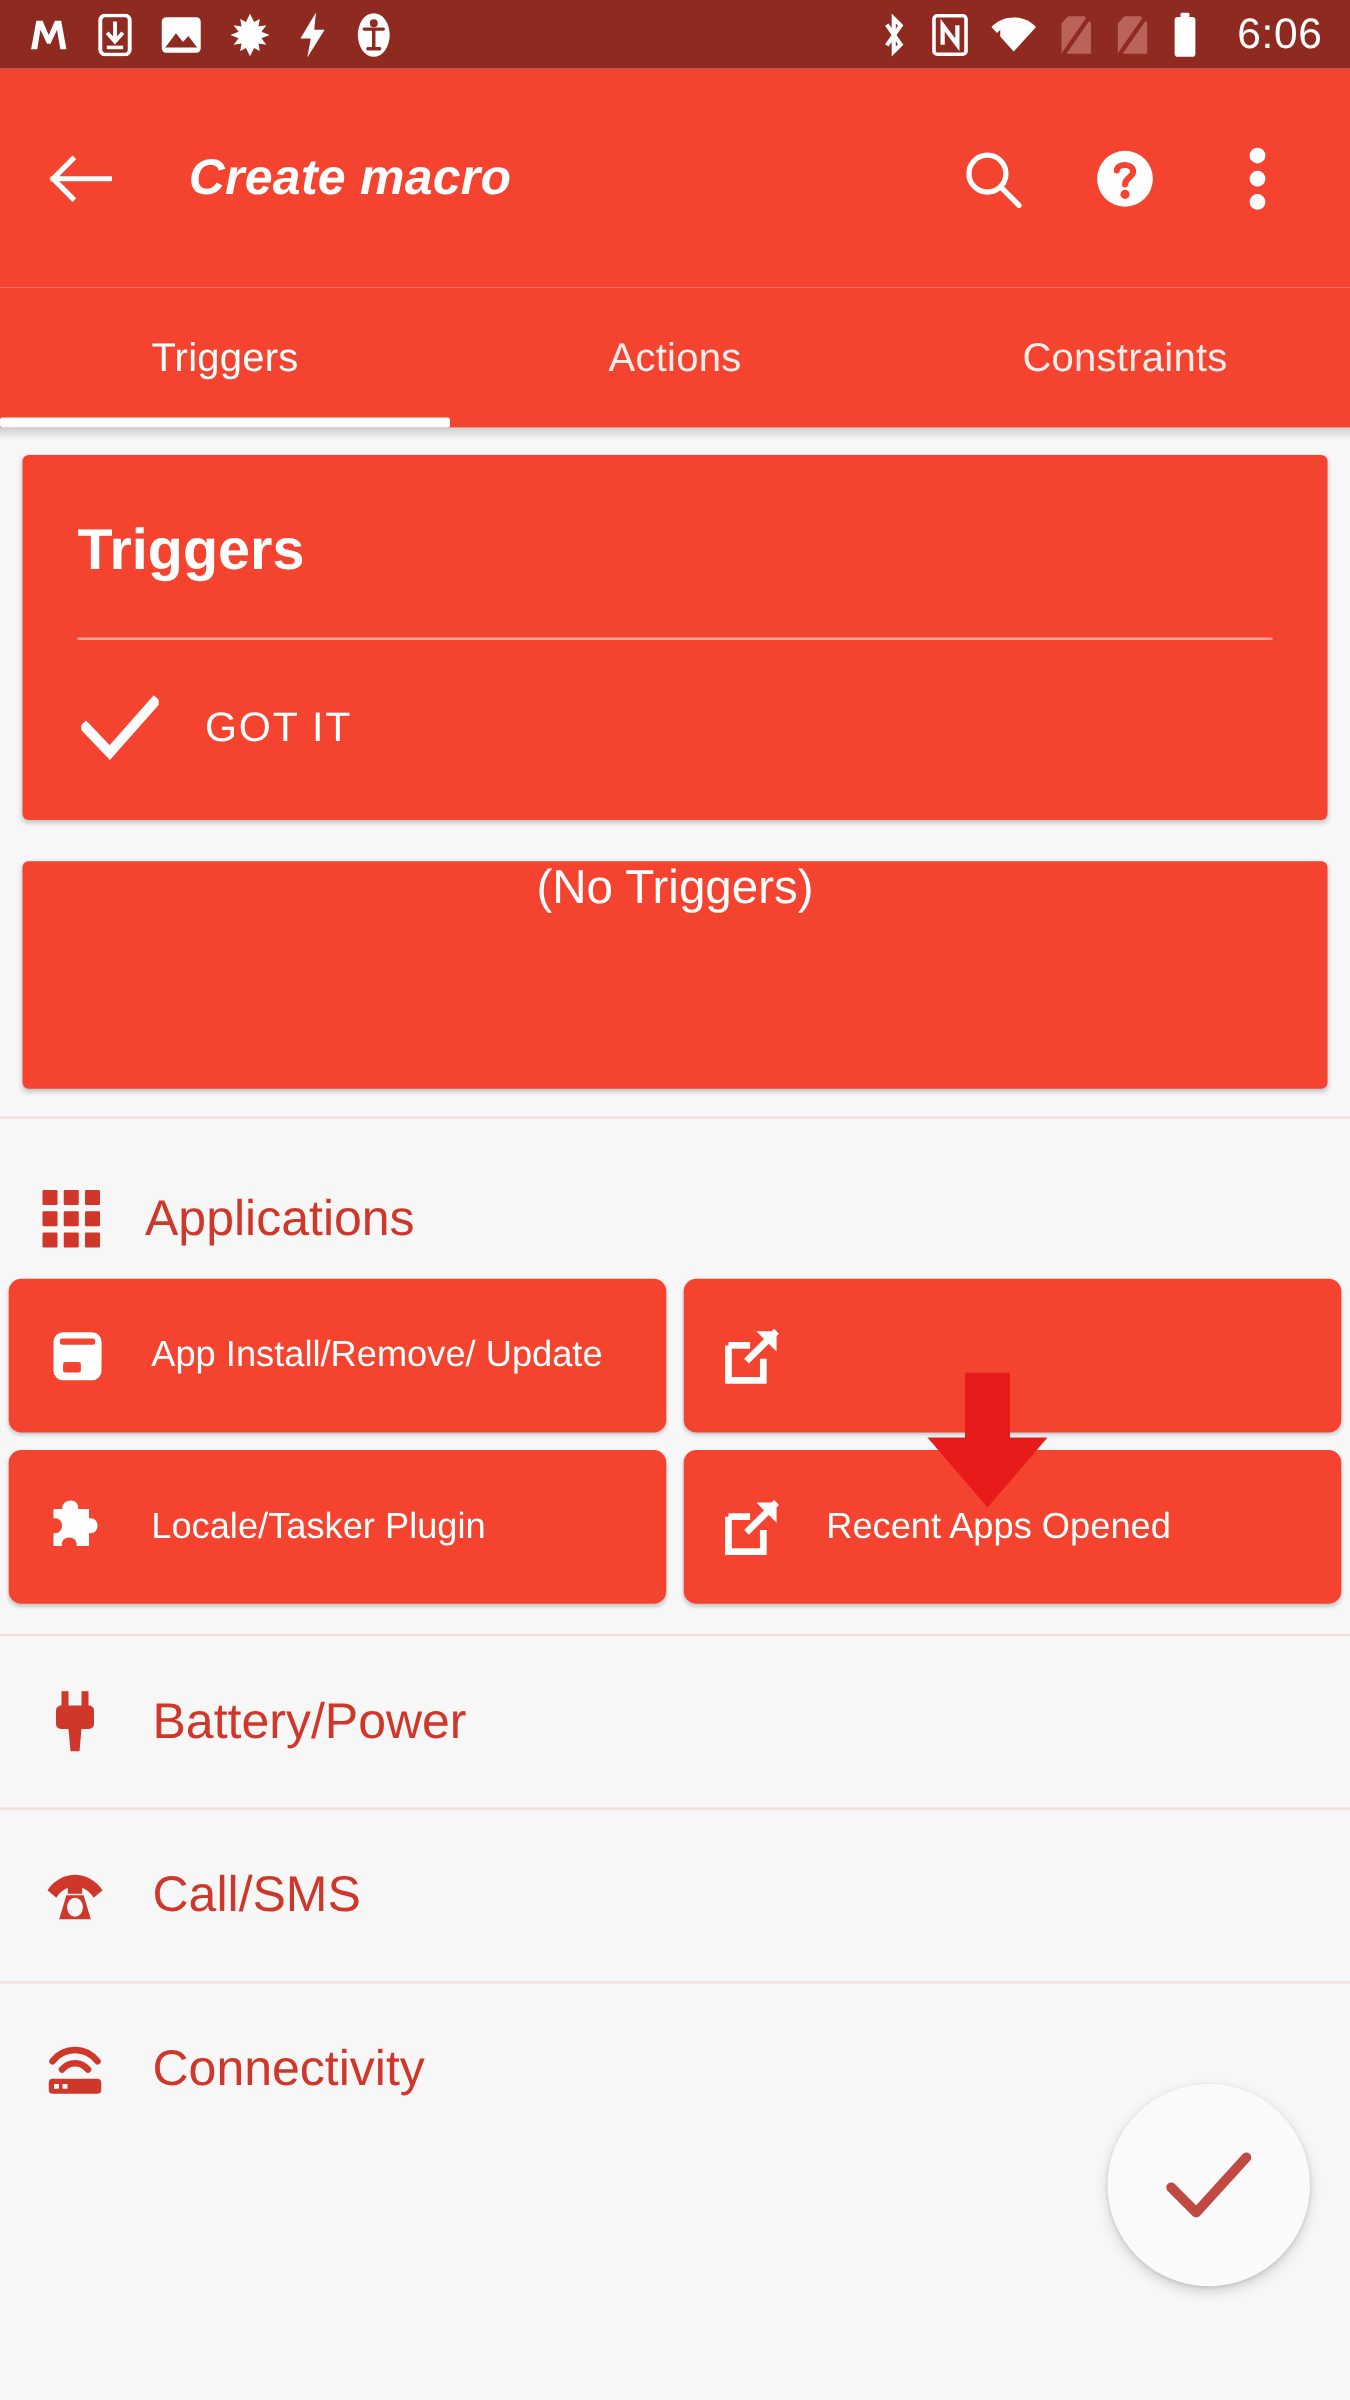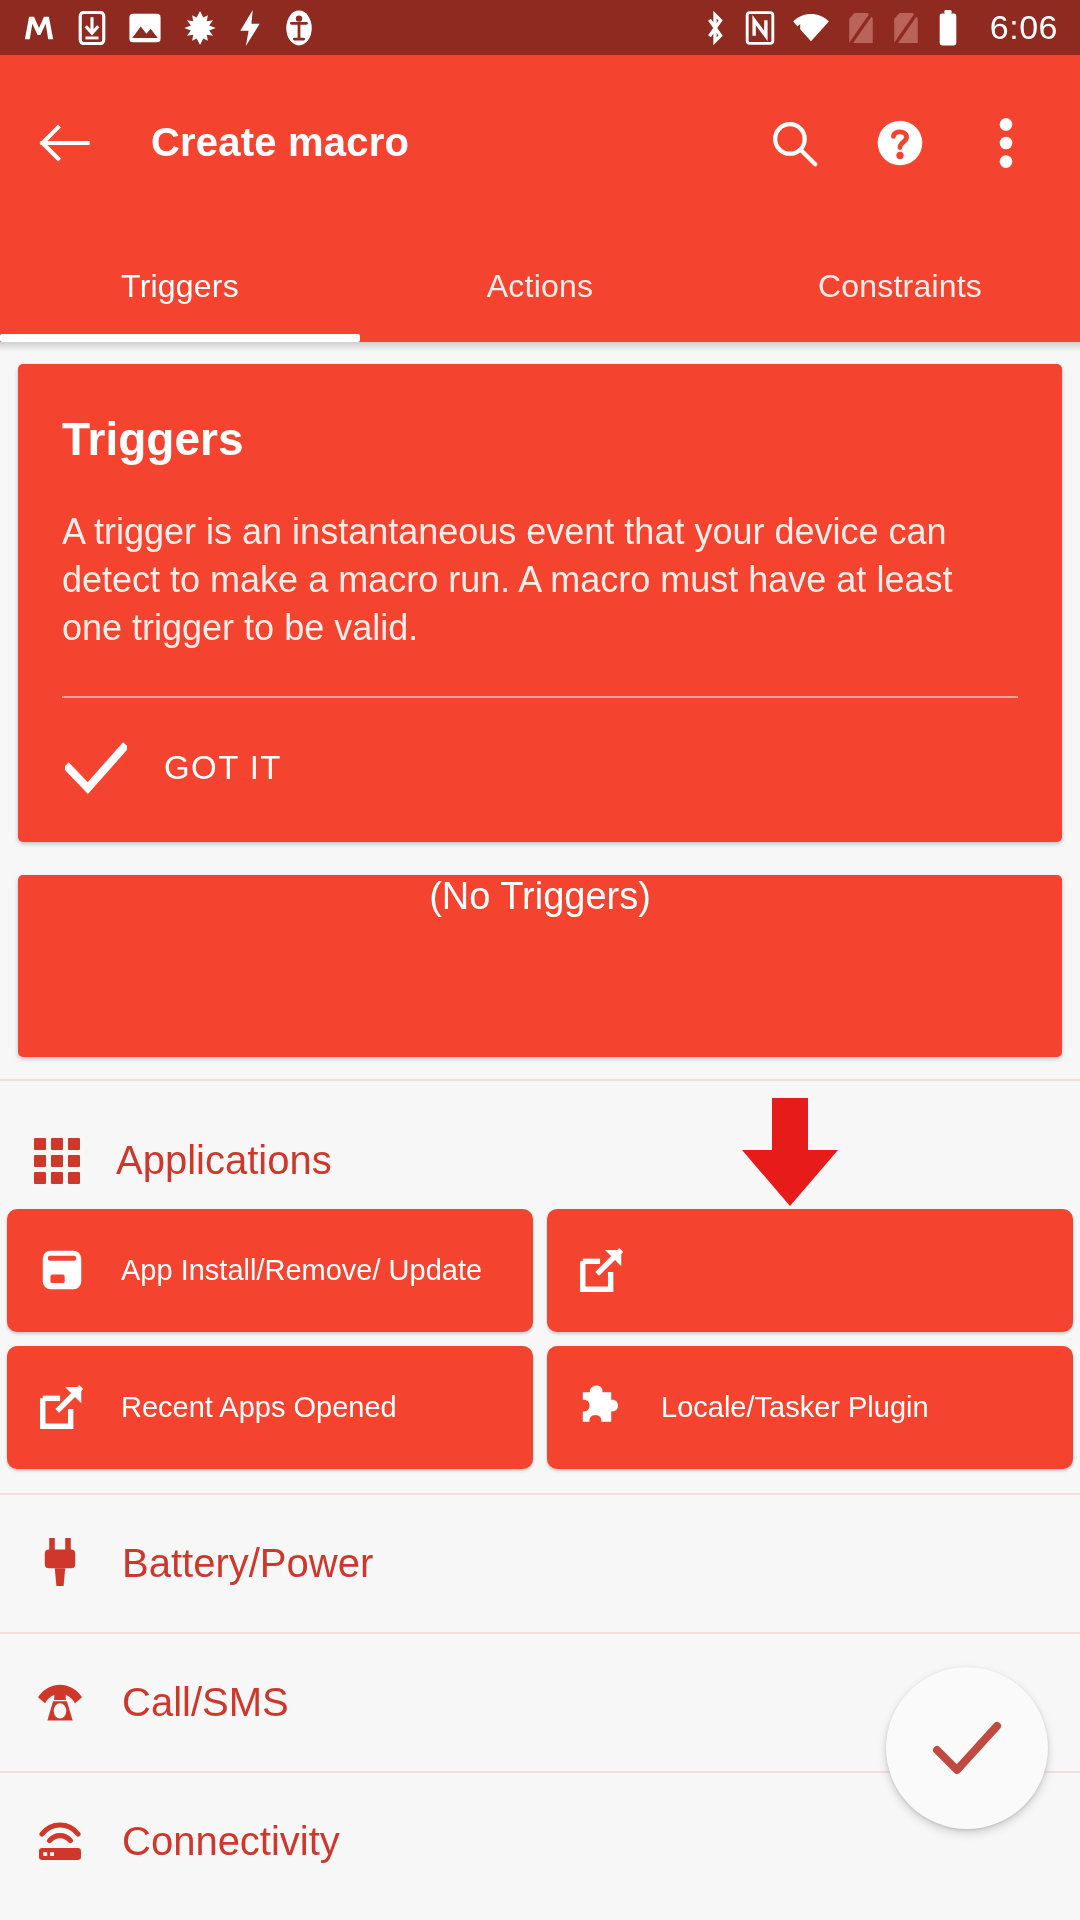--- a/index.html
+++ b/index.html
@@ -21,21 +21,21 @@
   .sb-right { display: flex; align-items: center; gap: 17px; }
   .sb-ico { display: inline-flex; align-items: center; justify-content: center; }
   .sb-time {
     font-size: 34px; color: #FFFFFF; letter-spacing: .5px;
     margin-left: 14px; font-weight: 400;
   }
 
   
   .appbar {
     height: 175px; background: #F4432F;
-    display: flex; align-items: center; padding: 0 34px;
+    display: flex; align-items: center; padding: 0 34px; font-style: italic;
   }
   .back-btn { width: 62px; height: 62px; display: flex; align-items: center; justify-content: center; flex: none; }
   .app-title {
     color: #FFFFFF; font-size: 40px; font-weight: 700;
     margin-left: 55px; flex: 1; letter-spacing: .2px;
   }
   .appbar-actions { display: flex; align-items: center; gap: 50px; margin-right: 12px; }
   .bar-icon { width: 56px; height: 56px; display: flex; align-items: center; justify-content: center; }
 
   
@@ -247,21 +247,20 @@
       <span>Constraints</span>
     </div>
     <div class="tab-indicator"></div>
   </div>
   <div class="appbar-shadow"></div>
 
   <div class="content">
 
     <div class="info-card">
       <div class="info-title">Triggers</div>
-      <div class="info-body">A trigger is an instantaneous event that your device can detect to make a macro run. A macro must have at least one trigger to be valid.</div>
       <div class="info-sep"></div>
       <div class="gotit-row">
         <span class="gotit-check">
           <svg width="62" height="52" viewBox="0 0 34 28">
               <path d="M2 14 L12.5 25 L32 3" stroke="#fff" stroke-width="4.4" fill="none" stroke-linecap="square"></path>
             </svg>
         </span>
         <span class="gotit-label">GOT IT</span>
       </div>
     </div>
@@ -307,37 +306,37 @@
                 <path d="M3 8.5 L12 8.5" stroke="#fff" stroke-width="2.8" fill="none"></path>
                 <path d="M10.5 15 L23 2.6" stroke="#fff" stroke-width="2.8" fill="none"></path>
                 <path d="M14.6 2.6 L23 2.6 L23 11" fill="#fff"></path>
               </svg>
           </span>
         </div>
       </div>
       <div class="chip-row">
         <div class="chip">
           <span class="chip-icon">
+            <svg width="52" height="52" viewBox="0 0 26 26">
+                <path d="M10.3 2.2 C12.4 2.2 13.6 3.8 13.2 5.6 L17.6 5.6 L17.6 9.4 C19.4 9 21 10.2 21 12.3 C21 14.4 19.4 15.6 17.6 15.2 L17.6 20.4 L12.6 20.4 C13 18.6 11.8 17 9.7 17 C7.6 17 6.4 18.6 6.8 20.4 L3.4 20.4 L3.4 15.2 C5.2 15.6 6.8 14.4 6.8 12.3 C6.8 10.2 5.2 9 3.4 9.4 L3.4 5.6 L7 5.6 C6.6 3.8 8.2 2.2 10.3 2.2 Z" fill="#fff"></path>
+              </svg>
+          </span>
+          <span class="chip-label">Locale/Tasker Plugin</span>
+        </div>
+        <div class="chip">
+          <span class="chip-icon">
             <svg width="50" height="50" viewBox="0 0 26 26">
                 <path d="M3 8.5 L3 23 L17.5 23 L17.5 14" stroke="#fff" stroke-width="2.8" fill="none"></path>
                 <path d="M3 8.5 L12 8.5" stroke="#fff" stroke-width="2.8" fill="none"></path>
                 <path d="M10.5 15 L23 2.6" stroke="#fff" stroke-width="2.8" fill="none"></path>
                 <path d="M14.6 2.6 L23 2.6 L23 11" fill="#fff"></path>
               </svg>
           </span>
           <span class="chip-label">Recent Apps Opened</span>
         </div>
-        <div class="chip">
-          <span class="chip-icon">
-            <svg width="52" height="52" viewBox="0 0 26 26">
-                <path d="M10.3 2.2 C12.4 2.2 13.6 3.8 13.2 5.6 L17.6 5.6 L17.6 9.4 C19.4 9 21 10.2 21 12.3 C21 14.4 19.4 15.6 17.6 15.2 L17.6 20.4 L12.6 20.4 C13 18.6 11.8 17 9.7 17 C7.6 17 6.4 18.6 6.8 20.4 L3.4 20.4 L3.4 15.2 C5.2 15.6 6.8 14.4 6.8 12.3 C6.8 10.2 5.2 9 3.4 9.4 L3.4 5.6 L7 5.6 C6.6 3.8 8.2 2.2 10.3 2.2 Z" fill="#fff"></path>
-              </svg>
-          </span>
-          <span class="chip-label">Locale/Tasker Plugin</span>
-        </div>
       </div>
     </div>
 
     <div class="divider"></div>
 
     <div class="cat-row">
       <span class="cat-row-icon">
         <svg width="44" height="52" viewBox="0 0 22 26">
             <rect x="5.6" y="0.5" width="2.8" height="6" fill="#D0372B"></rect>
             <rect x="13.6" y="0.5" width="2.8" height="6" fill="#D0372B"></rect>

